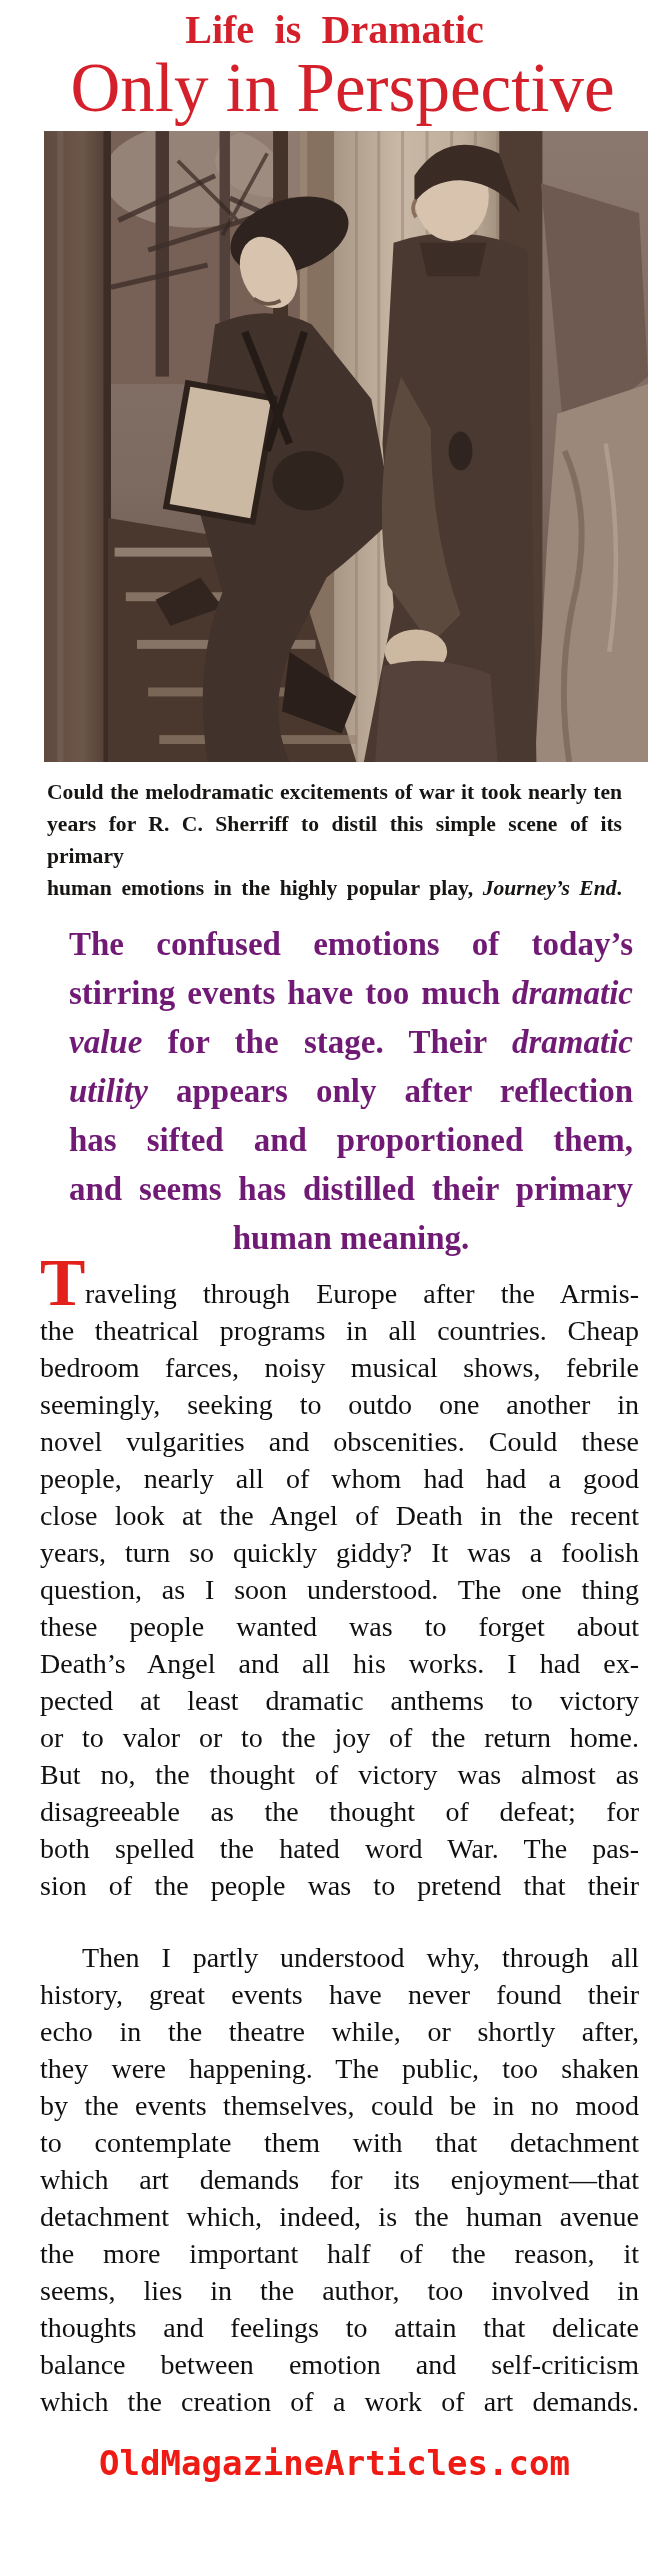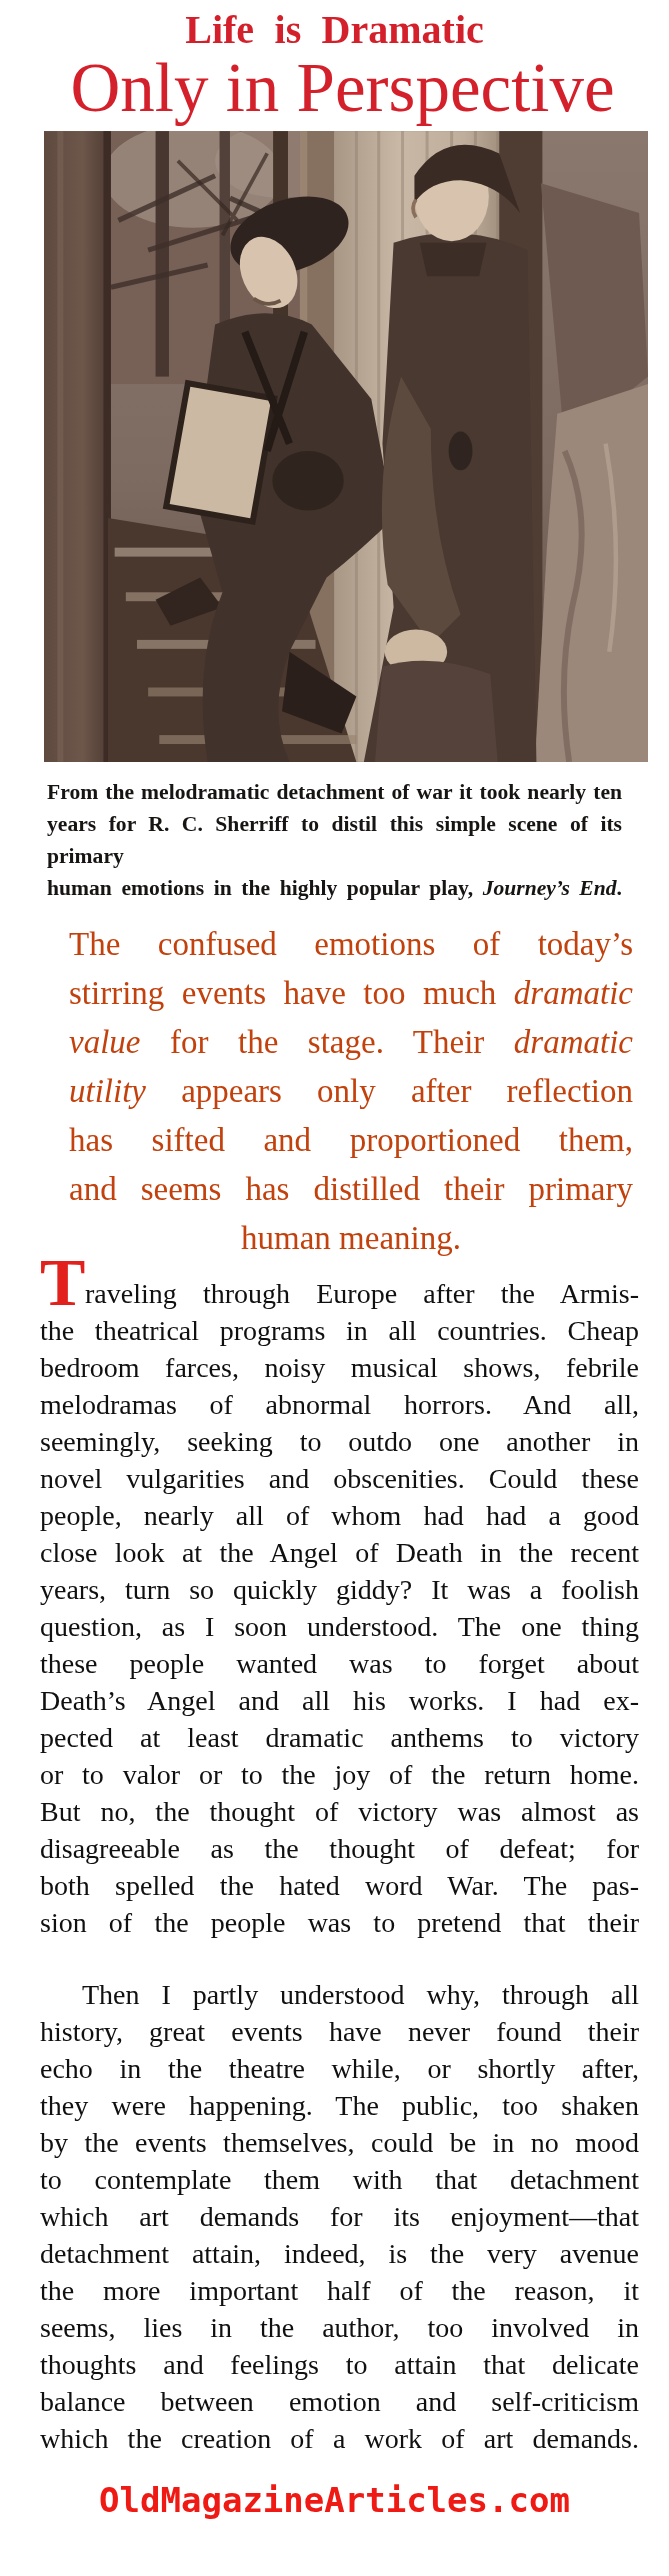--- a/index.html
+++ b/index.html
@@ -42,23 +42,23 @@
     margin:13.4px auto 0 auto;
     font-size:21.6px;line-height:32px;
     font-weight:700;
     color:#171513;
   }
   .caption .cap-line{text-align:justify;text-align-last:justify;}
   .caption em{font-style:italic;margin-top:27px;}
   
   .pull-quote{
     margin:16.4px 24px 0 57px;
-    color:#c2410c;
+    color:#701a75;
     font-size:33px;line-height:49px;
-    font-weight:400;
+    font-weight:700;
   }
   .pull-quote .q-line{text-align:justify;text-align-last:justify;}
   .pull-quote .q-line.centered{text-align:center;text-align-last:center;}
   .pull-quote em{font-style:italic;}
   
   .article{
     margin:12px 18px 0 28px;
     font-size:28px;line-height:37px;
     color:#101010;
   }
@@ -181,21 +181,21 @@
         <path d="M480 330 Q440 470 462 610 L520 690 L560 650 Q520 540 520 400 Z" fill="#5d4a3e"></path>
         <ellipse cx="500" cy="700" rx="42" ry="30" fill="#cdb9a2"></ellipse>
 
         <path d="M455 720 Q520 700 600 730 L610 848 L445 848 Z" fill="#55423a"></path>
         <ellipse cx="560" cy="430" rx="16" ry="26" fill="#2f241f"></ellipse>
       </g>
     </svg>
   </div>
 
   <div class="caption">
-    <div class="cap-line">From the melodramatic detachment of war it took nearly ten</div>
+    <div class="cap-line">Could the melodramatic excitements of war it took nearly ten</div>
     <div class="cap-line">years for R. C. Sherriff to distil this simple scene of its primary</div>
     <div class="cap-line"><span>human emotions in the highly popular play, </span><em>Journey’s End</em><span>.</span></div>
   </div>
 
   <div class="pull-quote">
     <div class="q-line">The confused emotions of today’s</div>
     <div class="q-line"><span>stirring events have too much </span><em>dramatic</em></div>
     <div class="q-line"><em>value</em><span> for the stage. Their </span><em>dramatic</em></div>
     <div class="q-line"><em>utility</em><span> appears only after reflection</span></div>
     <div class="q-line">has sifted and proportioned them,</div>
@@ -204,21 +204,20 @@
   </div>
 
   <div class="article">
     <div class="para-1">
       <div class="b-line first-line">
         <span class="dropcap">T</span><span>raveling through Europe after the Armis-</span>
       </div>
       <div>
           <div class="b-line">the theatrical programs in all countries. Cheap</div>
           <div class="b-line">bedroom farces, noisy musical shows, febrile</div>
-          <div class="b-line">melodramas of abnormal horrors. And all,</div>
           <div class="b-line">seemingly, seeking to outdo one another in</div>
           <div class="b-line">novel vulgarities and obscenities. Could these</div>
           <div class="b-line">people, nearly all of whom had had a good</div>
           <div class="b-line">close look at the Angel of Death in the recent</div>
           <div class="b-line">years, turn so quickly giddy? It was a foolish</div>
           <div class="b-line">question, as I soon understood. The one thing</div>
           <div class="b-line">these people wanted was to forget about</div>
           <div class="b-line">Death’s Angel and all his works. I had ex-</div>
           <div class="b-line">pected at least dramatic anthems to victory</div>
           <div class="b-line">or to valor or to the joy of the return home.</div>
@@ -230,21 +229,21 @@
     </div>
     <div class="para-2">
       <div>
           <div class="b-line indent">Then I partly understood why, through all</div>
           <div class="b-line">history, great events have never found their</div>
           <div class="b-line">echo in the theatre while, or shortly after,</div>
           <div class="b-line">they were happening. The public, too shaken</div>
           <div class="b-line">by the events themselves, could be in no mood</div>
           <div class="b-line">to contemplate them with that detachment</div>
           <div class="b-line">which art demands for its enjoyment—that</div>
-          <div class="b-line">detachment attain, indeed, is the very avenue</div>
+          <div class="b-line">detachment which, indeed, is the human avenue</div>
           <div class="b-line">the more important half of the reason, it</div>
           <div class="b-line">seems, lies in the author, too involved in</div>
           <div class="b-line">thoughts and feelings to attain that delicate</div>
           <div class="b-line">balance between emotion and self-criticism</div>
           <div class="b-line">which the creation of a work of art demands.</div>
         </div>
     </div>
   </div>
 
   <div class="footer">OldMagazineArticles.com</div>

